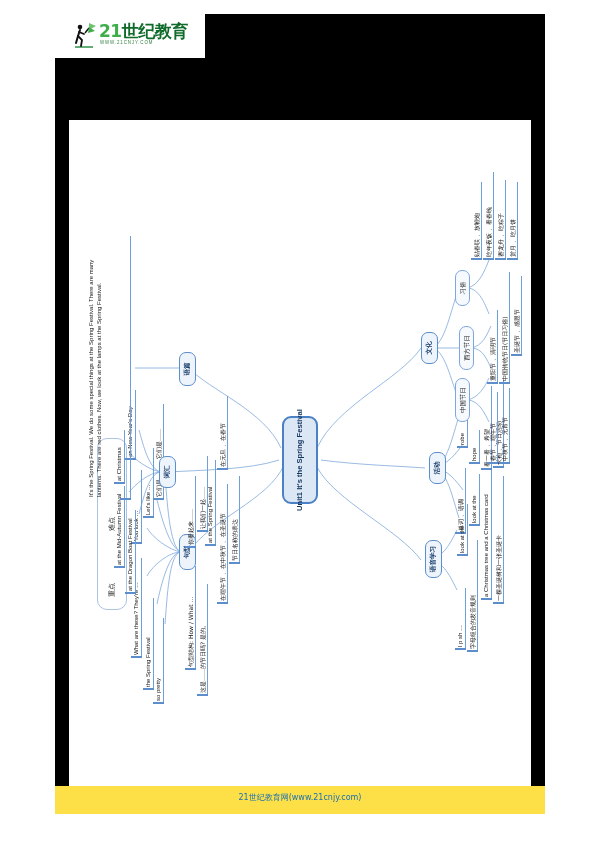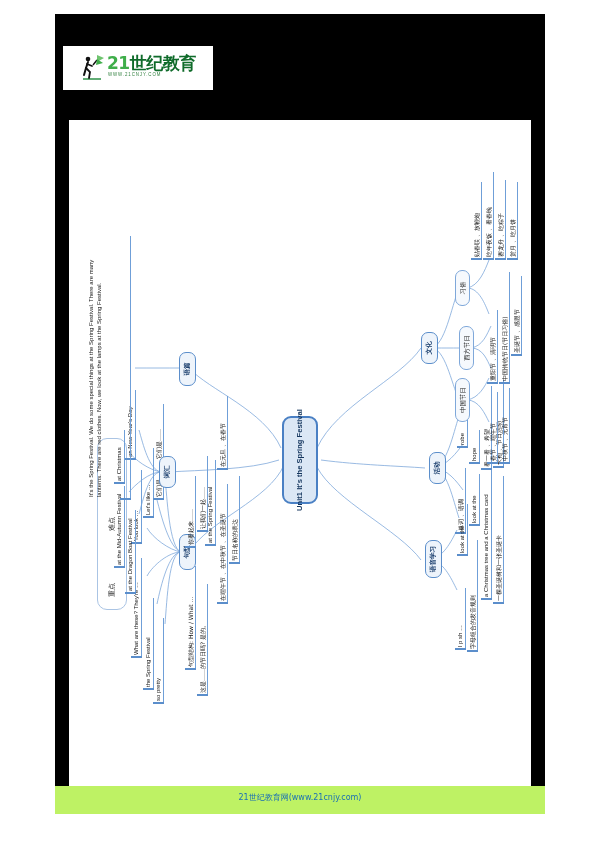--- a/index.html
+++ b/index.html
@@ -7,21 +7,21 @@
     width:595px;height:842px;background:#ffffff;
     font-family:"Liberation Sans","DejaVu Sans",sans-serif;
     overflow:hidden;position:relative;
   }
   
   #scan-frame{
     position:absolute;left:55px;top:14px;width:490px;height:800px;
     background:#000000;overflow:hidden;
   }
   #logo-strip{
-    position:absolute;left:8px;top:0;width:150px;height:44px;background:#ffffff;margin-top:32px;
+    position:absolute;left:0;top:0;width:150px;height:44px;background:#ffffff;
   }
   #logo{
     position:absolute;left:14px;top:5px;width:130px;height:34px;
   }
   #logo .runner{position:absolute;left:0;top:2px;width:30px;height:30px;}
   #logo .brandtext{
     position:absolute;left:30px;top:1px;font-size:17px;font-weight:bold;
     color:#1f8a3b;letter-spacing:-0.5px;white-space:nowrap;
     font-family:"DejaVu Sans",sans-serif;
   }
@@ -66,21 +66,21 @@
     padding:0 1px 1px 3px;white-space:nowrap;
     display:flex;align-items:flex-end;
   }
   .leaf::before{
     content:"";position:absolute;left:0;bottom:-1px;width:2px;height:11px;
     background:#5b8ecb;
   }
   .cn{font-family:"DejaVu Sans",sans-serif;}
   
   #footer{
-    position:absolute;left:0;bottom:0;width:100%;height:28px;background:#bef264;margin-top:24px;
+    position:absolute;left:0;bottom:0;width:100%;height:28px;background:#fde047;margin-top:24px;
   }
   #footer-text{
     position:absolute;left:0;top:6px;width:100%;text-align:center;
     font-size:8px;color:#1a6fb5;font-family:"DejaVu Sans",sans-serif;
   }
 </style>
 </head>
 <body>
 
 <div id="scan-frame">

